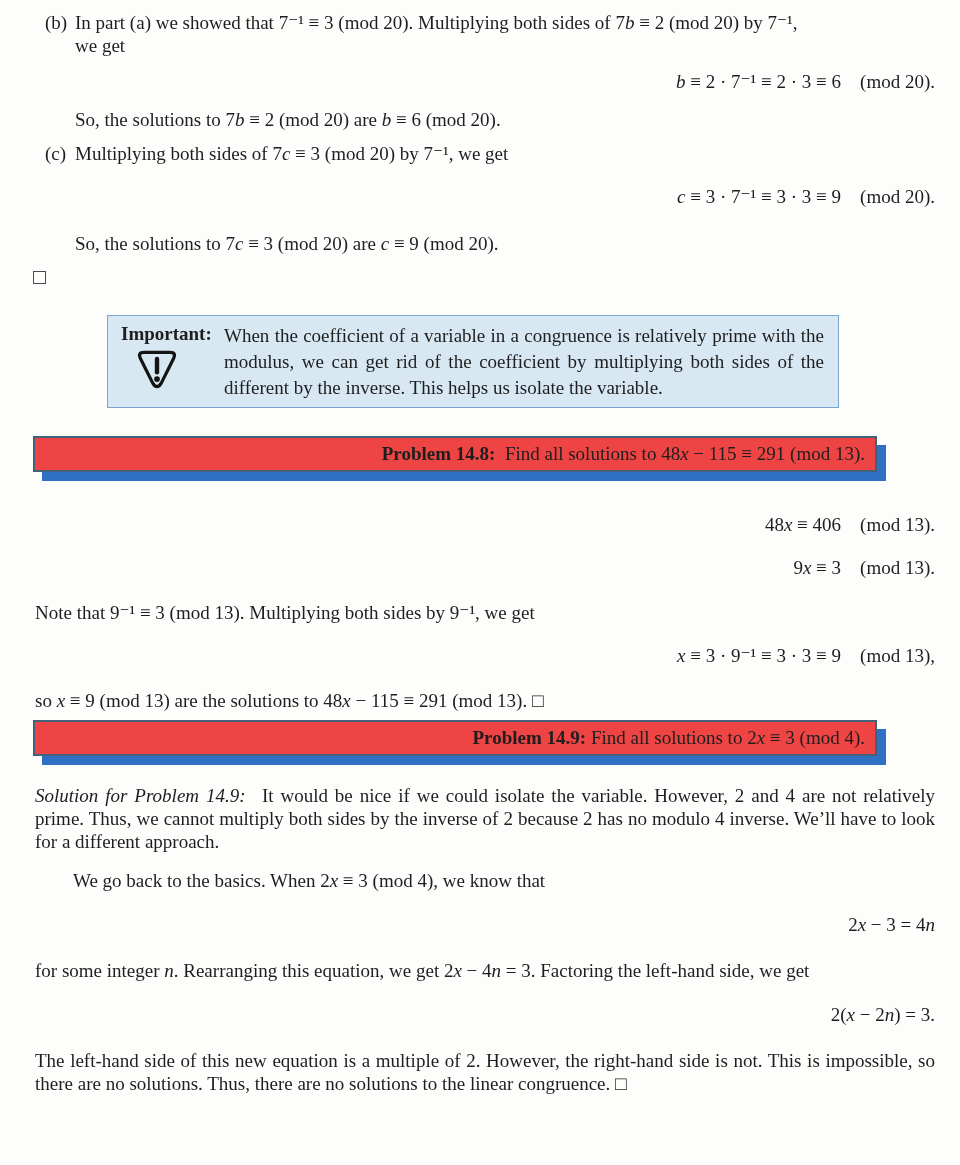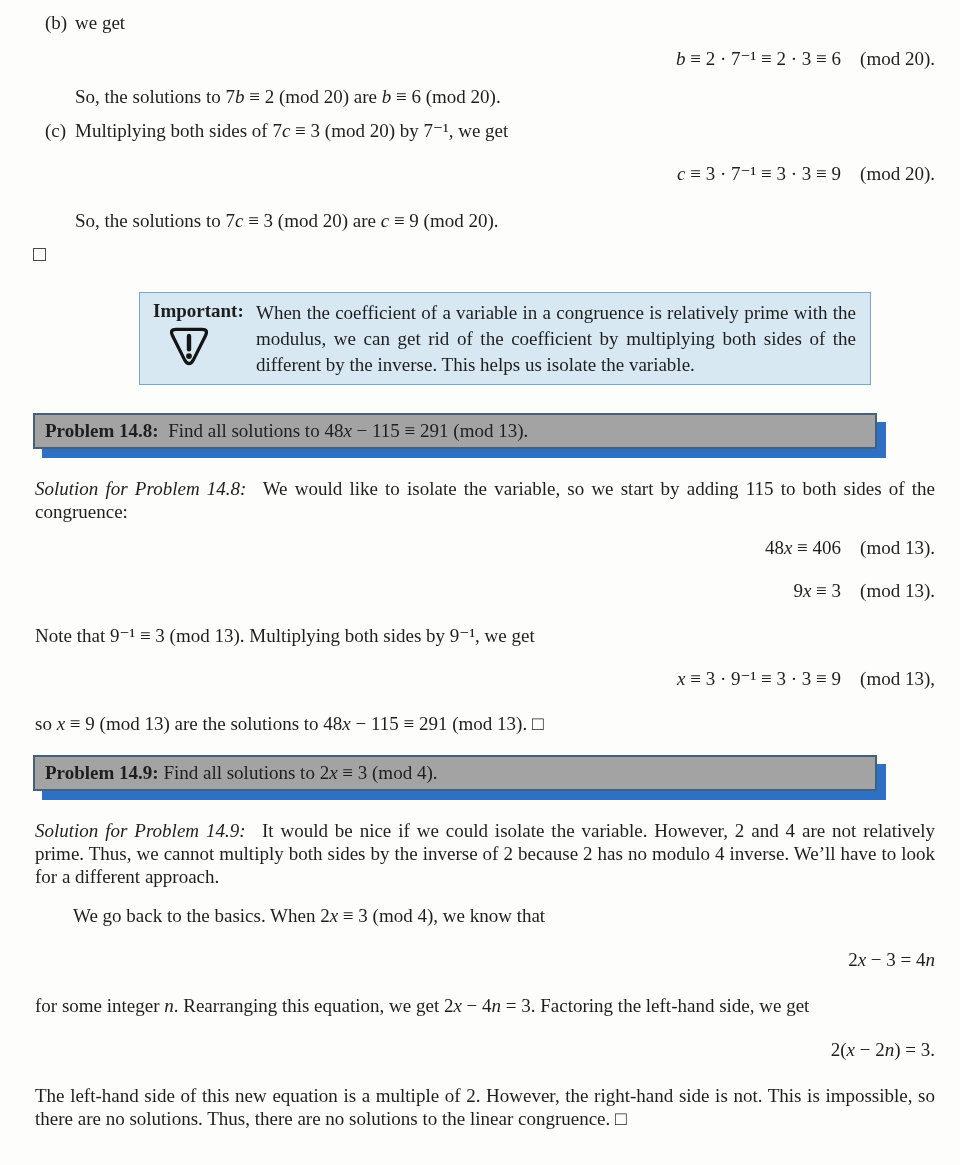--- a/index.html
+++ b/index.html
@@ -25,55 +25,57 @@
   .para.tight { margin-bottom: 0; }
 
   .qed-row { margin: 16px 0 0 -2px; height: 14px; }
   .qed-box {
     display: inline-block; width: 13px; height: 13px;
     border: 1.5px solid #4a4a4a; background: transparent; vertical-align: top;
   }
 
   
   .important-box {
-    margin: 30px 0 0 104px;
+    margin: 30px 0 0 72px;
     width: 732px;
     background: #d7e8f3;
     border: 1px solid #7aa5cc;
     display: flex;
     padding: 6px 14px 6px 13px;
   }
   .important-left { flex: none; width: 103px; text-align: left; }
   .important-label { font-weight: bold; }
   .warning-icon-wrap { margin: 2px 0 0 13px; }
   .important-text { flex: 1; line-height: 26px; text-align: justify; padding-top: 1px; }
 
   
   .problem-box {
     position: relative;
     margin: 28px 0 0 -2px;
     width: 844px;
-    background: #a3a3a3;
+    background: #ef4444;
     border: 2px solid #44607a;
     box-shadow: 9px 9px 0 0 #2e70c4;
     padding: 4px 10px 5px 10px;
+    text-align: right;
   }
   .problem-label { font-weight: bold; }
   .spacer-after-box { height: 28px; }
   .solution-lead { margin: 0 0 13px 0; text-align: justify; }
   .indent-para { text-indent: 38px; margin: 16px 0 0 0; }
 </style>
 </head>
 <body>
 
 <div class="page">
 
   <div class="item">
     <div class="item-label">(b)</div>
     <div class="item-body">
+      <div>In part (a) we showed that 7⁻¹ ≡ 3 (mod 20). Multiplying both sides of 7<i>b</i> ≡ 2 (mod 20) by 7⁻¹,</div>
       <div>we get</div>
       <div class="eq"><i>b</i> ≡ 2 · 7⁻¹ ≡ 2 · 3 ≡ 6 (mod 20).</div>
       <div class="para tight">So, the solutions to 7<i>b</i> ≡ 2 (mod 20) are <i>b</i> ≡ 6 (mod 20).</div>
     </div>
   </div>
 
   <div class="item" style="margin-top:11px;">
     <div class="item-label">(c)</div>
     <div class="item-body">
       <div>Multiplying both sides of 7<i>c</i> ≡ 3 (mod 20) by 7⁻¹, we get</div>
@@ -98,28 +100,27 @@
       </div>
     </div>
     <div class="important-text">When the coefficient of a variable in a congruence is relatively prime with the modulus, we can get rid of the coefficient by multiplying both sides of the different by the inverse. This helps us isolate the variable.</div>
   </div>
 
   <div class="problem-box">
     <span class="problem-label">Problem 14.8:</span><span> Find all solutions to 48<i>x</i> − 115 ≡ 291 (mod 13).</span>
   </div>
   <div class="spacer-after-box"></div>
 
-  <div class="solution-lead"><i>Solution for Problem 14.8:</i>  We would like to isolate the variable, so we start by adding 115 to both sides of the congruence:</div>
   <div class="eq">48<i>x</i> ≡ 406 (mod 13).</div>
   <div class="eq" style="margin:20px 0 22px 0;">9<i>x</i> ≡ 3 (mod 13).</div>
   <div class="para">Note that 9⁻¹ ≡ 3 (mod 13). Multiplying both sides by 9⁻¹, we get</div>
   <div class="eq" style="margin:20px 0 22px 0;"><i>x</i> ≡ 3 · 9⁻¹ ≡ 3 · 3 ≡ 9 (mod 13),</div>
   <div class="para tight">so <i>x</i> ≡ 9 (mod 13) are the solutions to 48<i>x</i> − 115 ≡ 291 (mod 13). □</div>
 
-  <div class="problem-box" style="margin-top:20px;">
+  <div class="problem-box" style="margin-top:8px;">
     <span class="problem-label">Problem 14.9:</span><span> Find all solutions to 2<i>x</i> ≡ 3 (mod 4).</span>
   </div>
   <div class="spacer-after-box"></div>
 
   <div class="solution-lead"><i>Solution for Problem 14.9:</i>  It would be nice if we could isolate the variable.  However, 2 and 4 are not relatively prime.  Thus, we cannot multiply both sides by the inverse of 2 because 2 has no modulo 4 inverse. We’ll have to look for a different approach.</div>
   <div class="indent-para">We go back to the basics. When 2<i>x</i> ≡ 3 (mod 4), we know that</div>
   <div class="eq" style="margin:21px 0 23px 0;">2<i>x</i> − 3 = 4<i>n</i></div>
   <div class="para">for some integer <i>n</i>.  Rearranging this equation, we get 2<i>x</i> − 4<i>n</i> = 3.  Factoring the left-hand side, we get</div>
   <div class="eq" style="margin:21px 0 23px 0;">2(<i>x</i> − 2<i>n</i>) = 3.</div>
   <div class="para tight">The left-hand side of this new equation is a multiple of 2.  However, the right-hand side is not.  This is impossible, so there are no solutions.  Thus, there are no solutions to the linear congruence. □</div>

